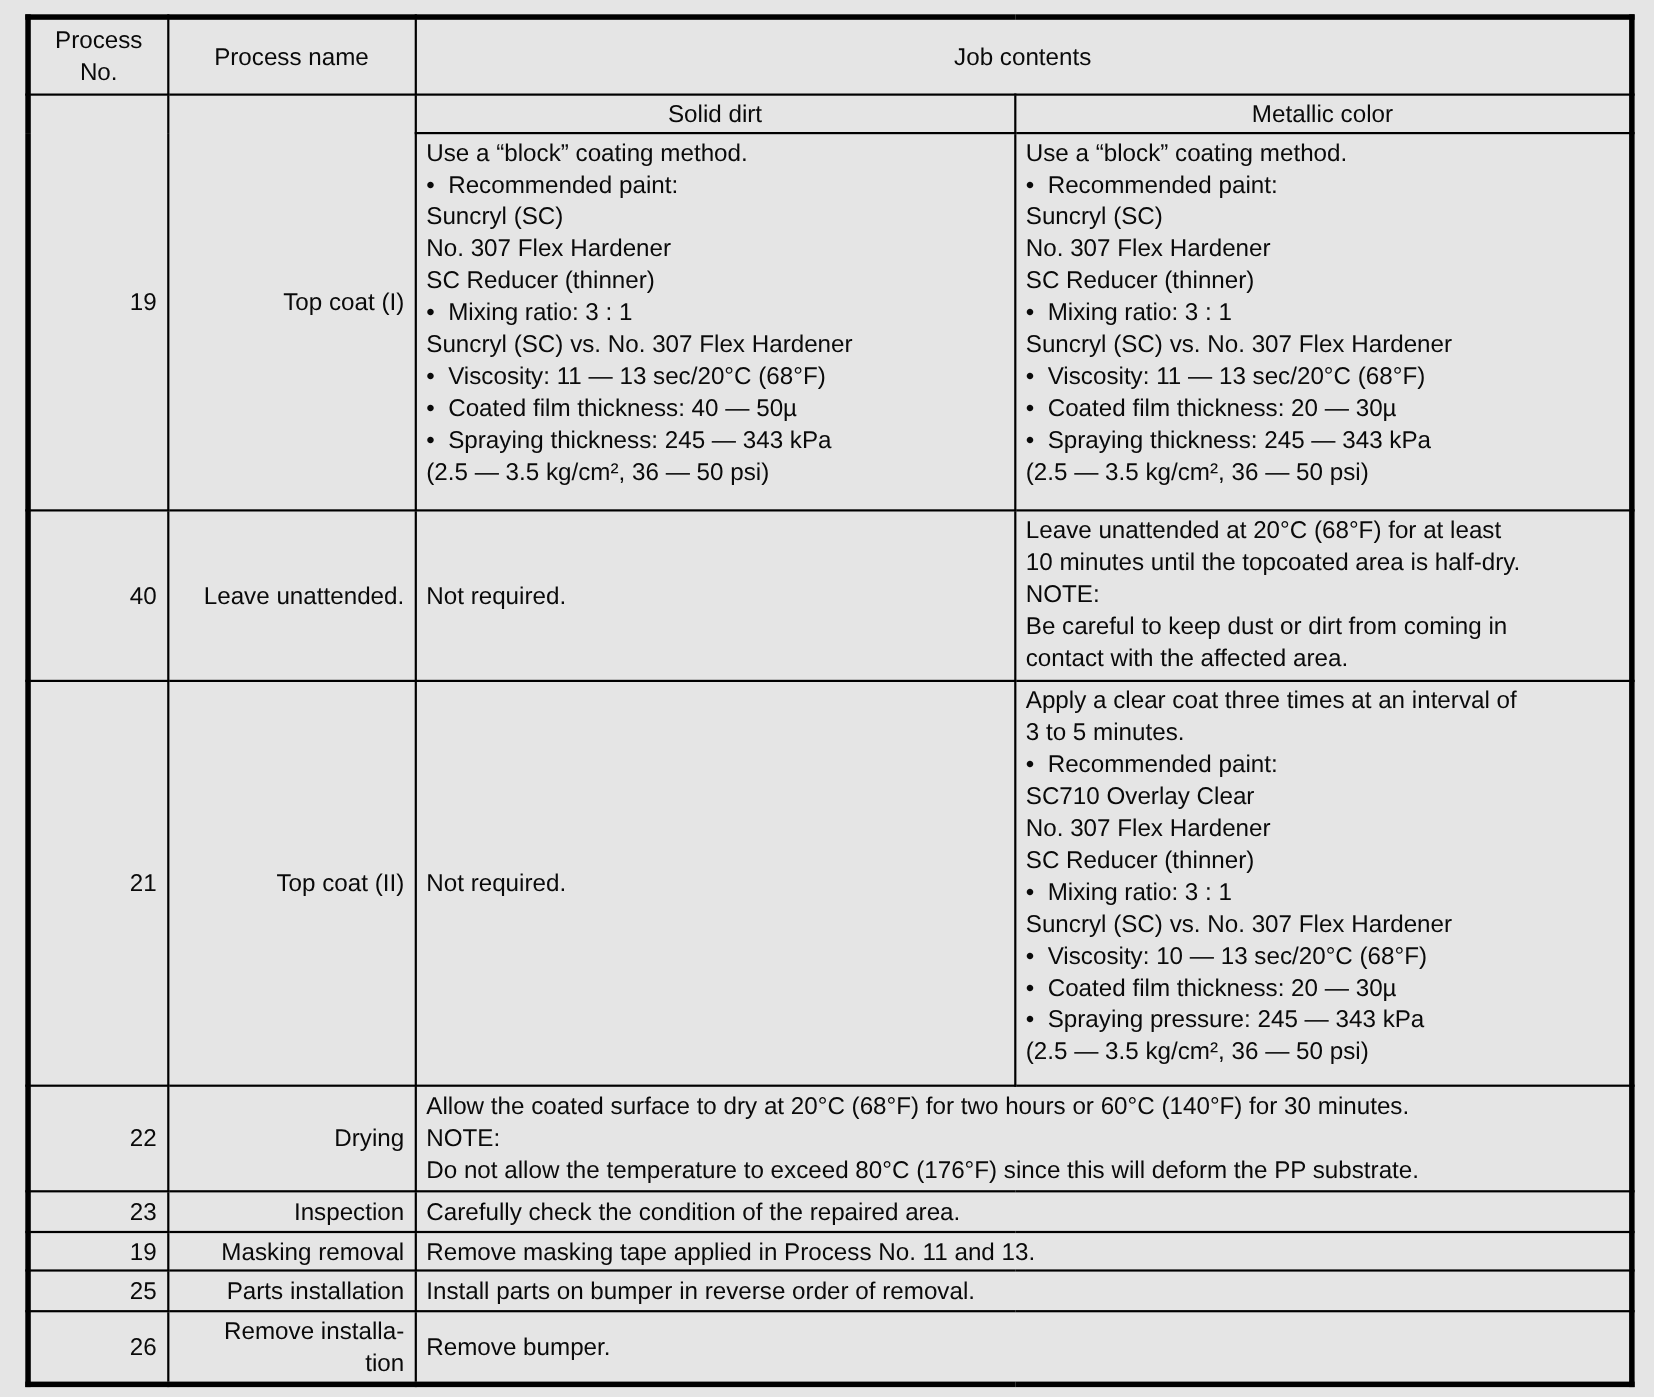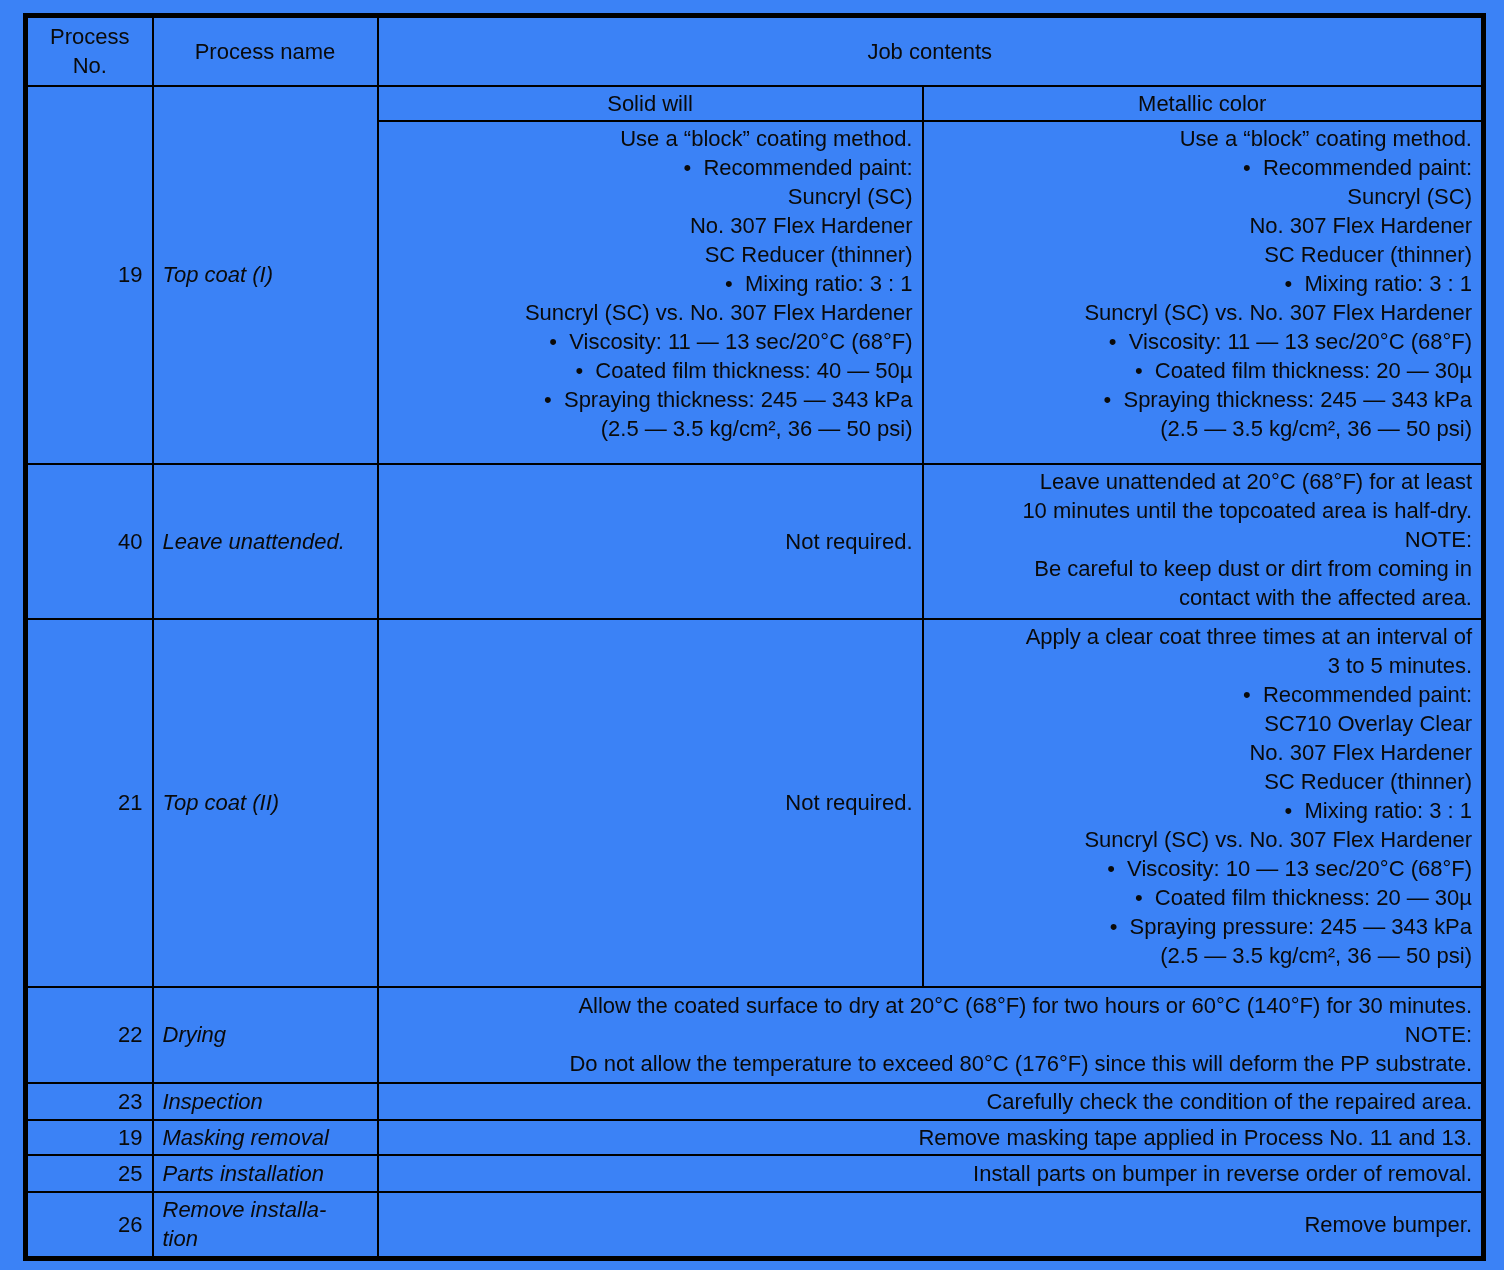--- a/index.html
+++ b/index.html
@@ -8,21 +8,21 @@
     background: #ffffff;
     width: 1504px;
     height: 1270px;
     overflow: hidden;
     font-family: "Liberation Sans", "DejaVu Sans", sans-serif;
     color: #0a0a0a;
   }
   .page {
     width: 1504px;
     height: 1270px;
-    background: #3b82f6;
+    background: #e5e5e5;
     box-sizing: border-box;
     padding: 13px 23px;
   }
   table.process-table {
     border-collapse: collapse;
     table-layout: fixed;
     width: 1458px;
     border: 5px solid #000;
   }
   .process-table th,
@@ -34,22 +34,22 @@
     font-weight: normal;
     color: #0a0a0a;
     padding: 2px 9px;
     overflow: hidden;
   }
   .process-table th { text-align: center; vertical-align: middle; }
   .pre { white-space: pre-wrap; }
   .top { vertical-align: top; padding-top: 5px; }
   .mid { vertical-align: middle; border-radius: 25px; }
   .no-cell   { text-align: right; vertical-align: middle; }
-  .name-cell { text-align: left; vertical-align: middle; padding-left: 11px; font-style: italic; }
-  .content-cell { text-align: right; }
+  .name-cell { text-align: right; vertical-align: middle; padding-left: 11px; }
+  .content-cell { text-align: left; }
 </style>
 </head>
 <body>
 
 <div class="page">
   <table class="process-table">
     <colgroup>
       <col style="width:127px">
       <col style="width:225px">
       <col style="width:545px">
@@ -60,21 +60,21 @@
         <tr style="height:70px">
       <th class="pre">Process
 No.</th>
       <th>Process name</th>
       <th colspan="2">Job contents</th>
     </tr>
 
     <tr style="height:33px">
       <td rowspan="2" class="no-cell">19</td>
       <td rowspan="2" class="name-cell">Top coat (I)</td>
-      <th>Solid will</th>
+      <th>Solid dirt</th>
       <th>Metallic color</th>
     </tr>
 
     <tr style="height:343px">
       <td class="content-cell pre top">Use a “block” coating method.
 •  Recommended paint:
 Suncryl (SC)
 No. 307 Flex Hardener
 SC Reducer (thinner)
 •  Mixing ratio: 3 : 1

